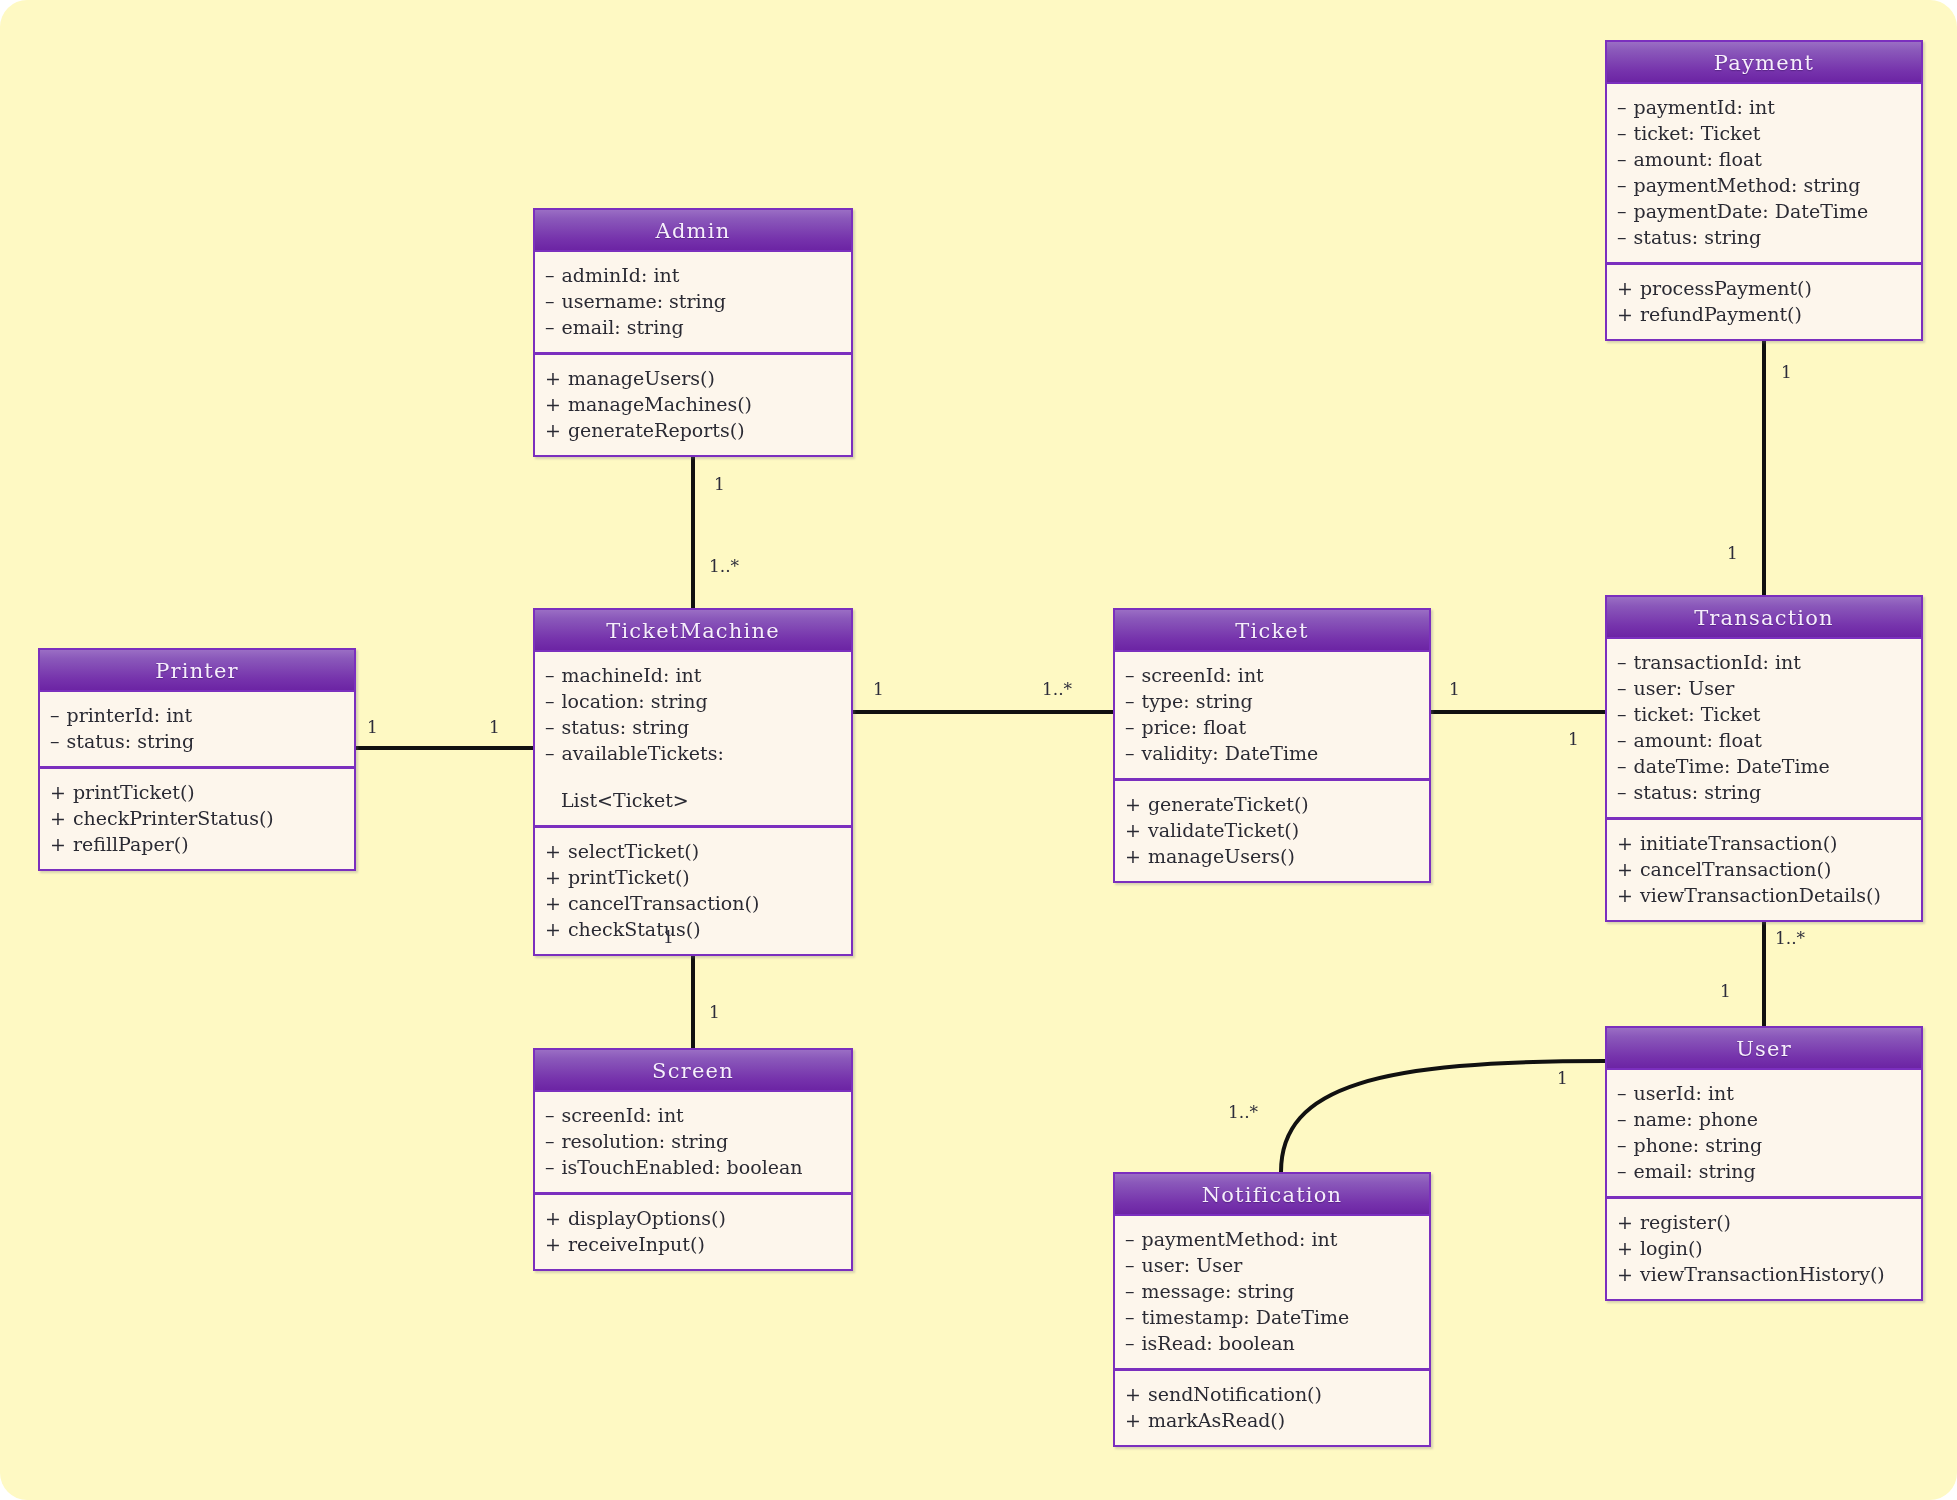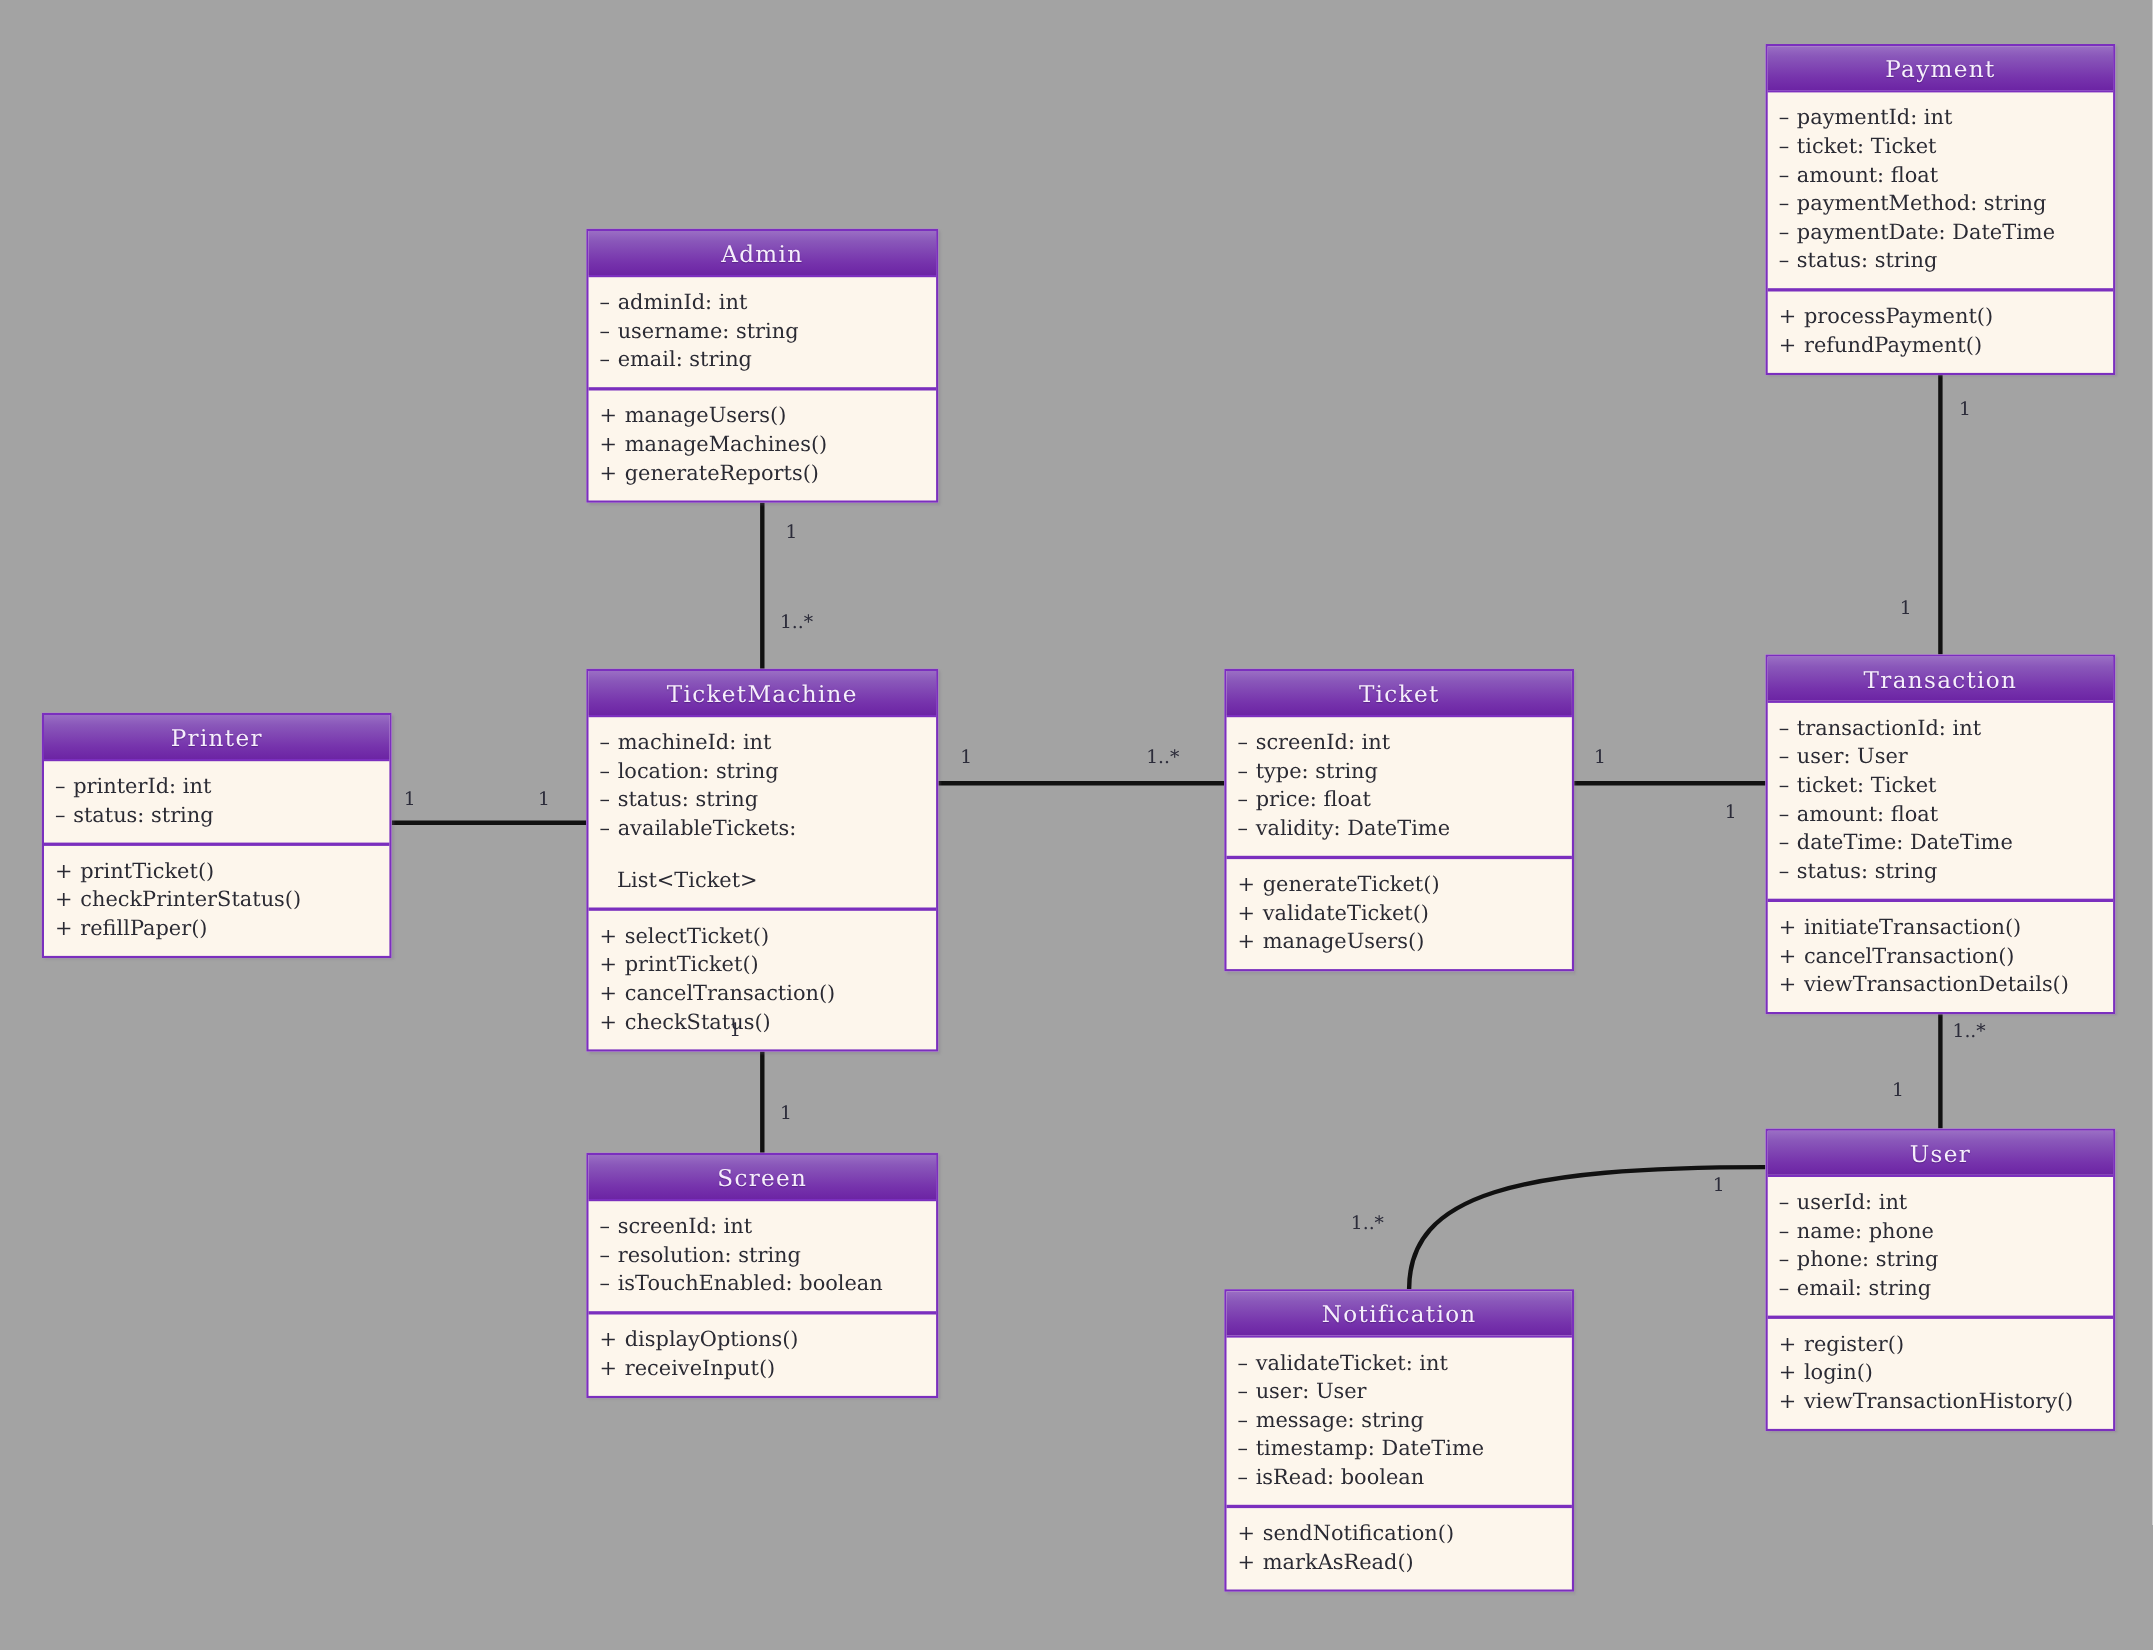--- a/index.html
+++ b/index.html
@@ -8,22 +8,23 @@
     padding: 0;
     background: #ffffff;
   }
   body {
     font-family: "DejaVu Serif", "Liberation Serif", serif;
   }
   #canvas {
     position: relative;
     width: 1957px;
     height: 1500px;
-    background: #a3a3a3;
+    background: #fef9c3;
     overflow: hidden;
+    border-radius: 27px;
   }
   svg.edges {
     position: absolute;
     left: 0;
     top: 0;
     width: 1957px;
     height: 1500px;
     pointer-events: none;
   }
   .umlclass {
@@ -383,21 +384,21 @@
             <span class="vis">+</span>
             <span class="memtext">viewTransactionHistory()</span>
           </div>
         </div>
       </div>
       <div class="umlclass" style="left: 1113px; top: 1172px; width: 318px;">
         <div class="cls-header">Notification</div>
         <div class="cls-section cls-attrs">
           <div class="cls-row">
             <span class="vis">–</span>
-            <span class="memtext">validateTicket: int</span>
+            <span class="memtext">paymentMethod: int</span>
           </div>
           <div class="cls-row">
             <span class="vis">–</span>
             <span class="memtext">user: User</span>
           </div>
           <div class="cls-row">
             <span class="vis">–</span>
             <span class="memtext">message: string</span>
           </div>
           <div class="cls-row">

